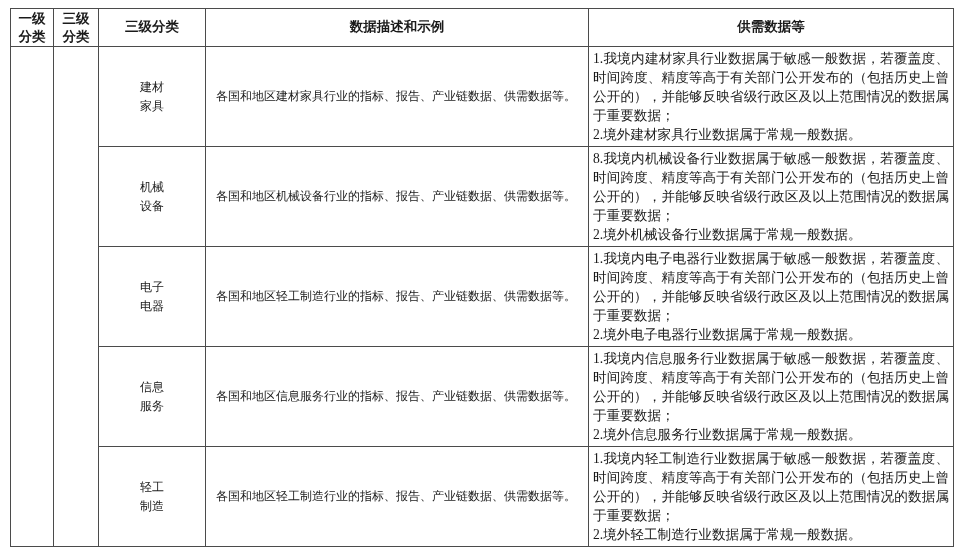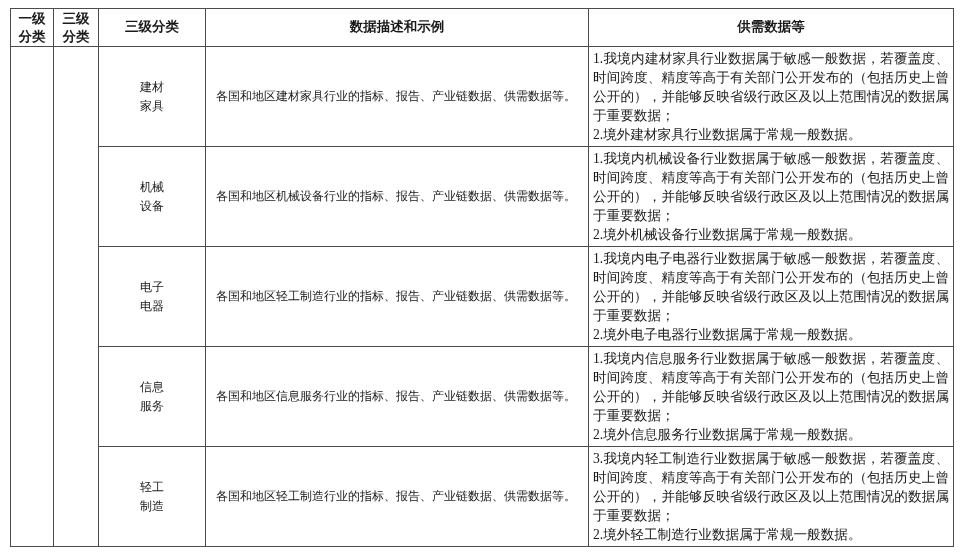--- a/index.html
+++ b/index.html
@@ -97,21 +97,21 @@
         </td>
       </tr>
       <tr>
         <td>
             <div class="cat">机械设备</div>
           </td>
         <td class="desc-cell">
             <div class="desc">各国和地区机械设备行业的指标、报告、产业链数据、供需数据等。</div>
           </td>
         <td class="ref-cell">
-          <div class="ref-item">1.我境内机械设备行业数据属于敏感一般数据，若覆盖度、时间跨度、精度等高于有关部门公开发布的（包括历史上曾公开的），并能够反映省级行政区及以上范围情况的数据属于重要数据；</div>
+          <div class="ref-item">8.我境内机械设备行业数据属于敏感一般数据，若覆盖度、时间跨度、精度等高于有关部门公开发布的（包括历史上曾公开的），并能够反映省级行政区及以上范围情况的数据属于重要数据；</div>
           <div class="ref-item">2.境外机械设备行业数据属于常规一般数据。</div>
         </td>
       </tr>
       <tr>
         <td>
             <div class="cat">电子电器</div>
           </td>
         <td class="desc-cell">
             <div class="desc">各国和地区轻工制造行业的指标、报告、产业链数据、供需数据等。</div>
           </td>
@@ -133,19 +133,19 @@
         </td>
       </tr>
       <tr>
         <td>
             <div class="cat">轻工制造</div>
           </td>
         <td class="desc-cell">
             <div class="desc">各国和地区轻工制造行业的指标、报告、产业链数据、供需数据等。</div>
           </td>
         <td class="ref-cell">
-          <div class="ref-item">3.我境内轻工制造行业数据属于敏感一般数据，若覆盖度、时间跨度、精度等高于有关部门公开发布的（包括历史上曾公开的），并能够反映省级行政区及以上范围情况的数据属于重要数据；</div>
+          <div class="ref-item">1.我境内轻工制造行业数据属于敏感一般数据，若覆盖度、时间跨度、精度等高于有关部门公开发布的（包括历史上曾公开的），并能够反映省级行政区及以上范围情况的数据属于重要数据；</div>
           <div class="ref-item">2.境外轻工制造行业数据属于常规一般数据。</div>
         </td>
       </tr>
     </tbody>
   </table>
 </div>
 
 </body></html>

